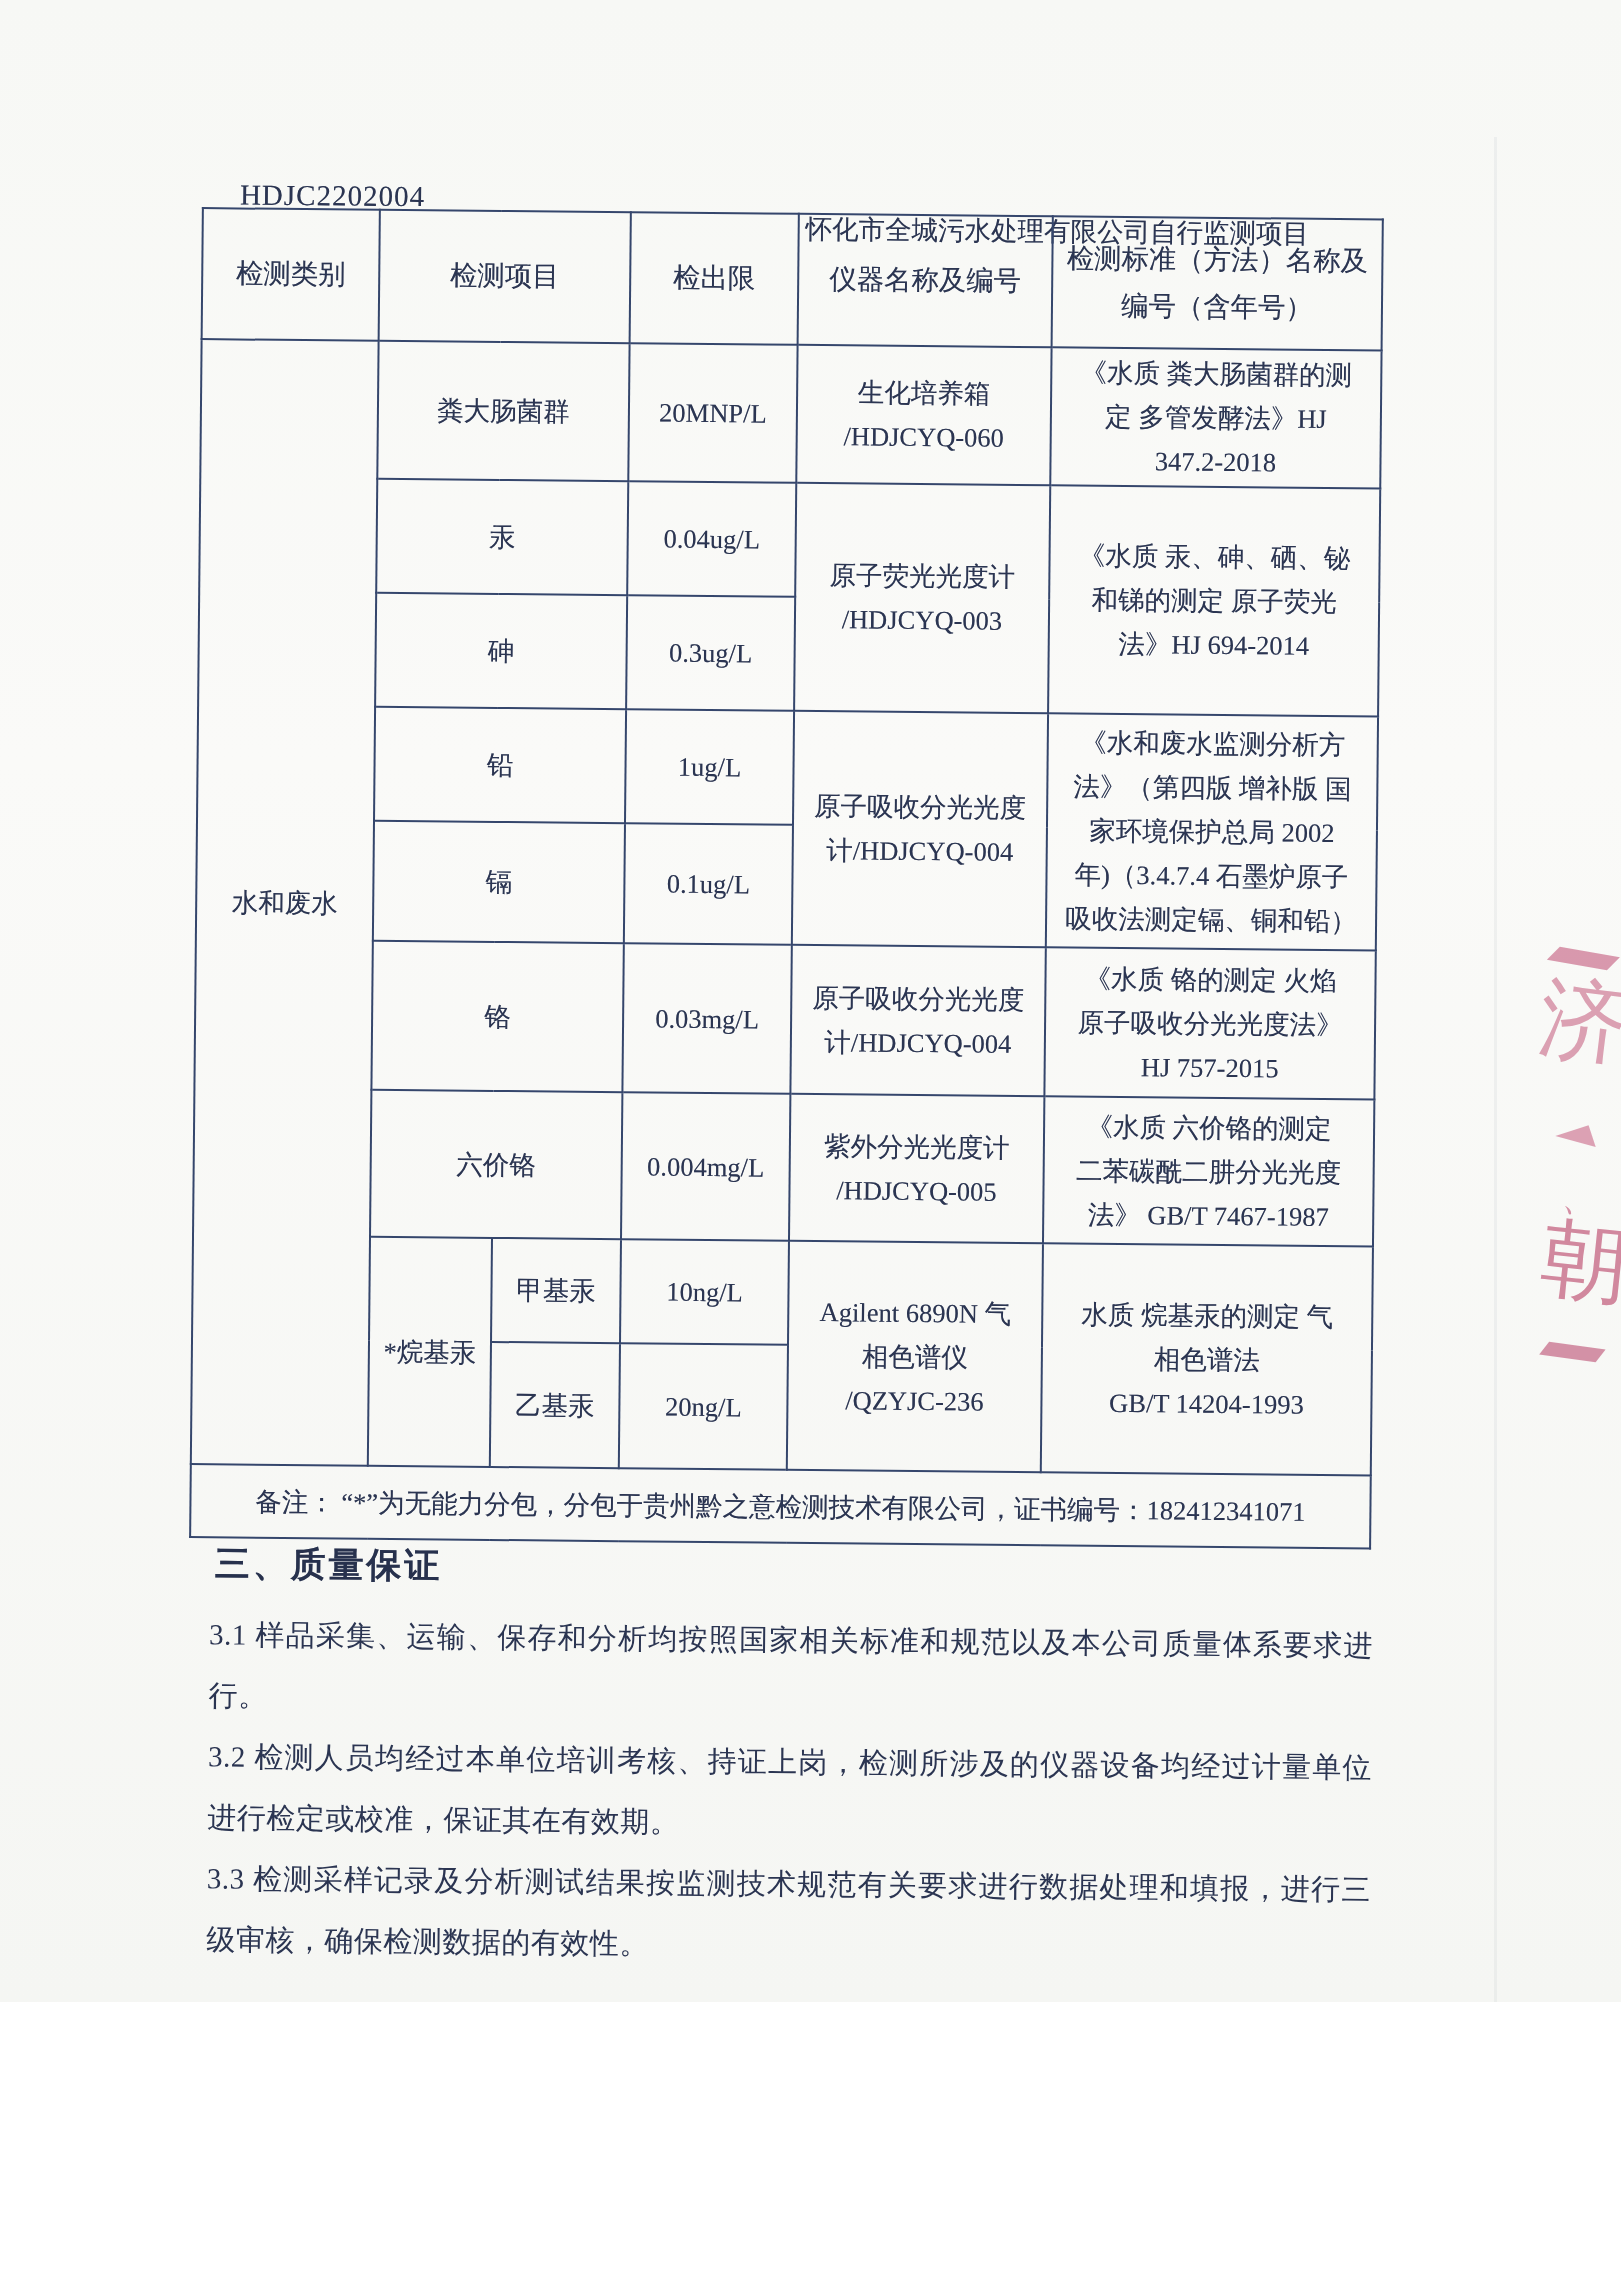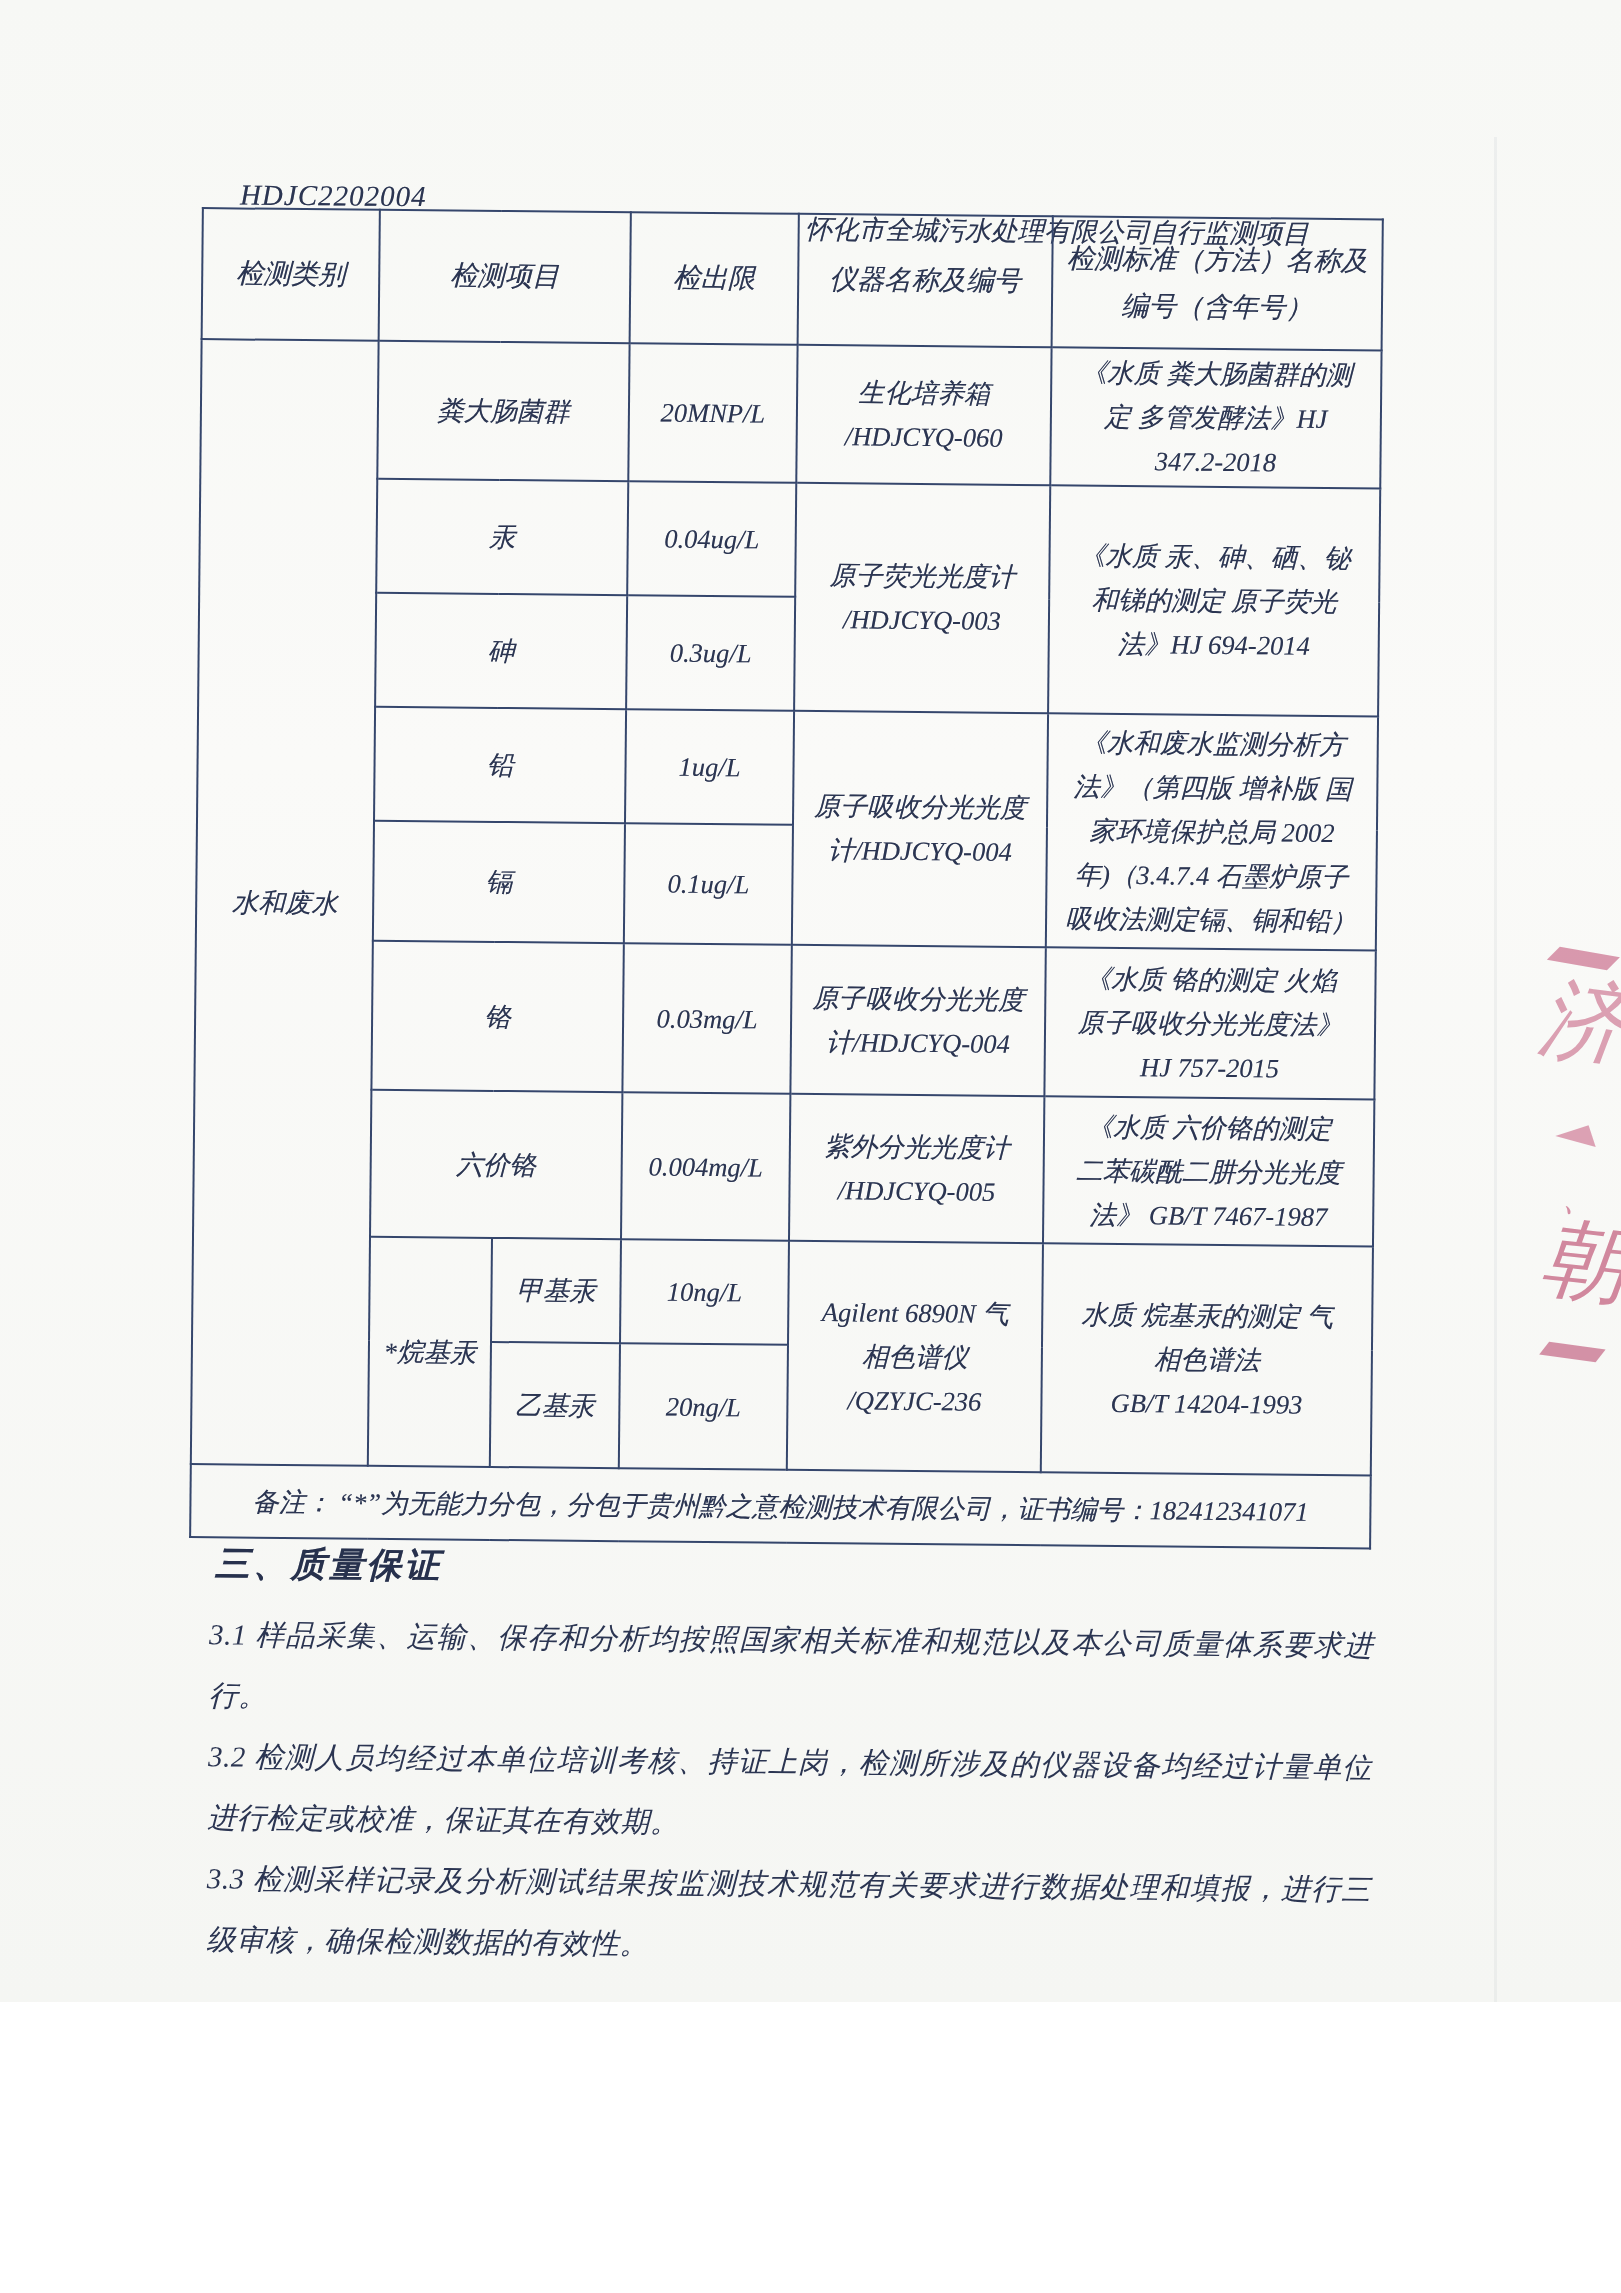--- a/index.html
+++ b/index.html
@@ -7,21 +7,20 @@
     width: 1621px; height: 2294px;
     font-family: "Liberation Serif", "DejaVu Serif", serif;
     background: #ffffff;
   }
   .page {
     position: relative;
     width: 1621px; height: 2002px;
     overflow: hidden;
     background: linear-gradient(180deg, #f7f8f5 0%, #fafaf8 38%, #f5f6f3 100%);
     color: #2b3552;
-    font-style: italic;
   }
   .sheet {
     position: absolute; inset: 0;
     transform: rotate(0.55deg);
     transform-origin: 294px 196px;
   }
   .txt { text-shadow: 0 0 0.6px rgba(43,53,82,0.45); }
 
   .doc-code {
     position: absolute; left: 240px; top: 179px;

